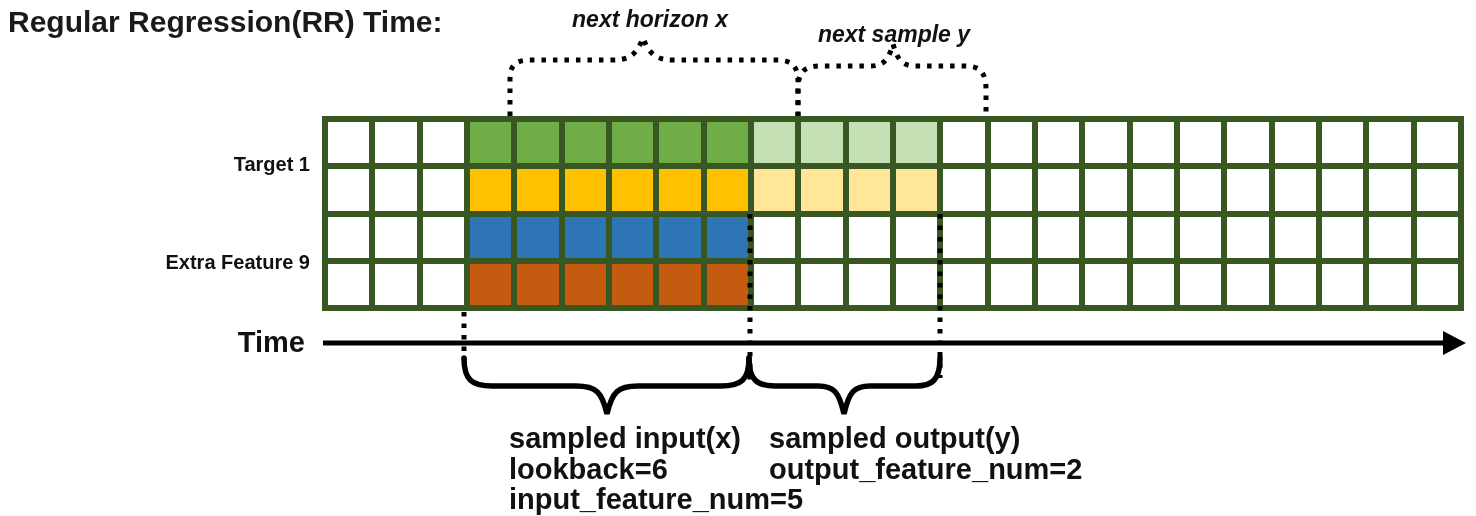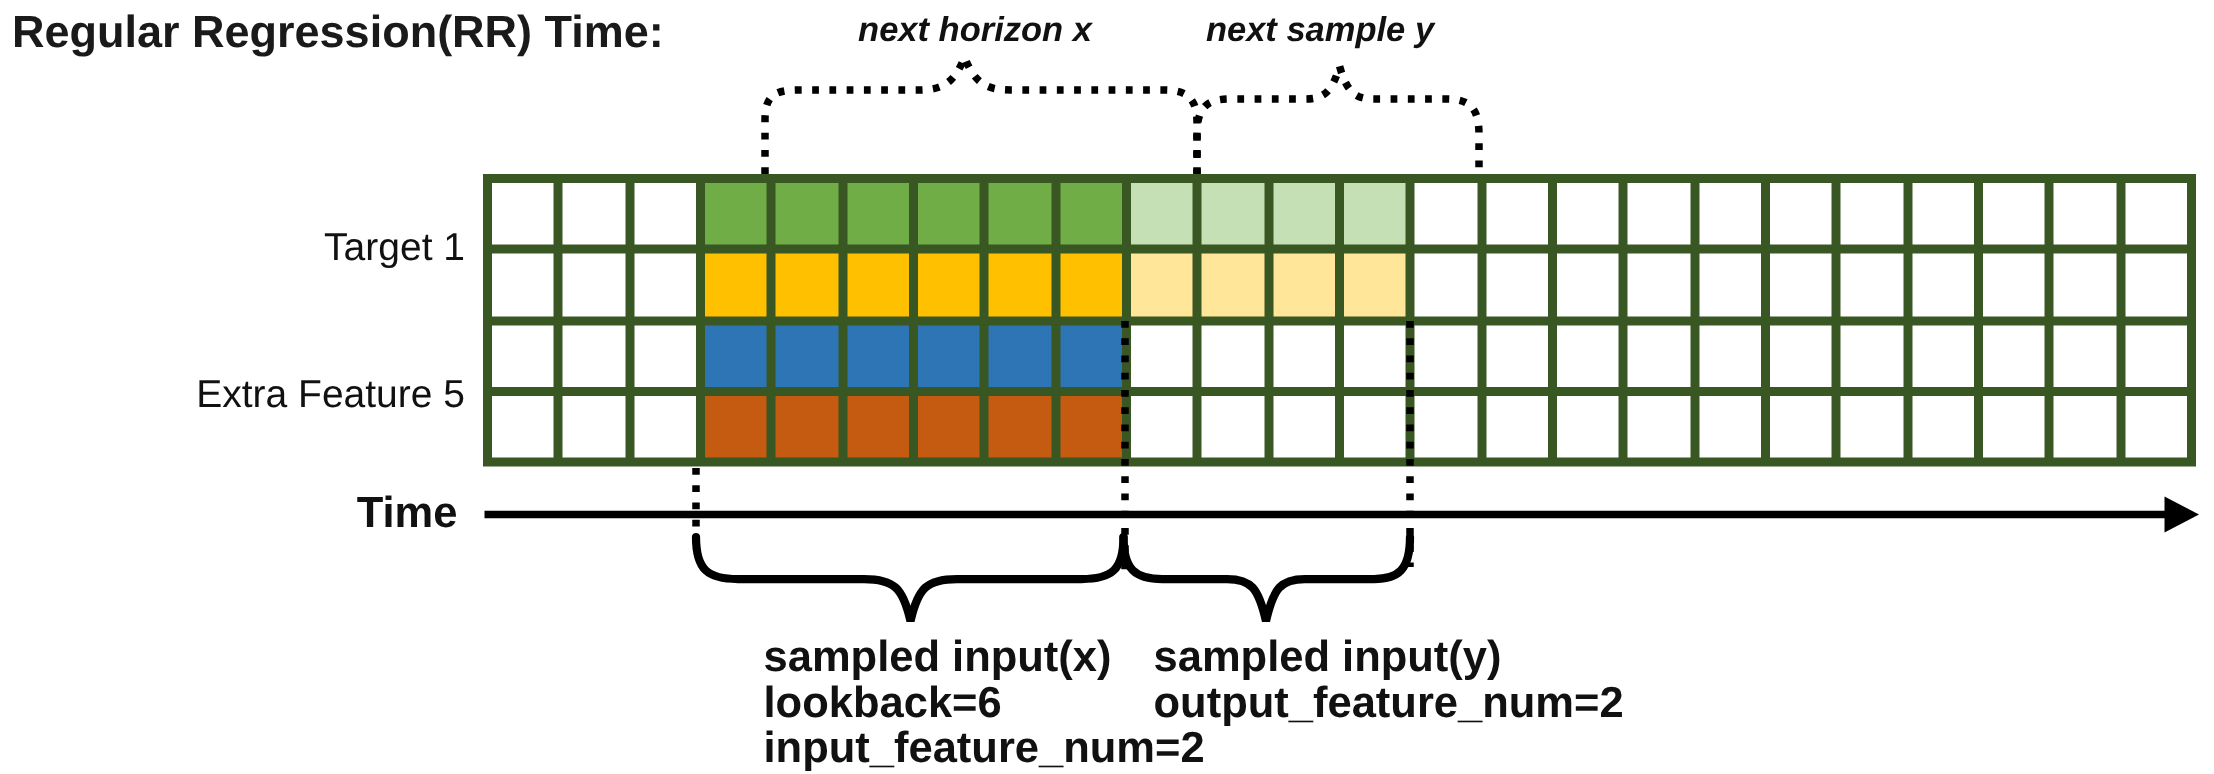--- a/index.html
+++ b/index.html
@@ -15,28 +15,28 @@
     font-size:30px;font-weight:bold;color:#1a1a1a;
     letter-spacing:0px;white-space:nowrap;
   }
   .brace-label{
     position:absolute;top:6px;width:400px;
     text-align:center;
     font-size:23px;font-style:italic;font-weight:600;color:#111;
     white-space:nowrap;
   }
   .brace-label.x{left:450px;}
-  .brace-label.y{left:680px;}
+  .brace-label.y{left:694px;margin-top:15px;}
   .row-labels{
     position:absolute;left:0;top:116px;width:310px;height:195px;
     display:flex;flex-direction:column;
   }
   .row-label{
     flex:1;display:flex;align-items:center;justify-content:flex-end;
-    font-size:26px;font-weight:normal;color:#111;white-space:nowrap;margin-left:46px;
+    font-size:20px;font-weight:bold;color:#111;white-space:nowrap;margin-left:46px;
   }
   .sampling-grid{
     position:absolute;left:322px;top:116px;width:1142px;height:195px;
     box-sizing:border-box;
     display:grid;
     grid-template-columns:repeat(24,1fr);
     grid-template-rows:repeat(4,1fr);
     gap:6px;padding:6px;
   }
   .cell{width:100%;height:100%;}
@@ -62,21 +62,21 @@
 
 <div class="canvas">
 
   <div class="page-title">Regular Regression(RR) Time:</div>
 
   <div class="brace-label x">next horizon x</div>
   <div class="brace-label y">next sample y</div>
 
   <div class="row-labels">
     <div class="row-label">Target 1</div>
-    <div class="row-label">Extra Feature 5</div>
+    <div class="row-label">Extra Feature 9</div>
   </div>
 
   <div class="sampling-grid" style="background: rgb(56, 87, 35);">
       <div class="cell" style="background: rgb(255, 255, 255);"></div>
       <div class="cell" style="background: rgb(255, 255, 255);"></div>
       <div class="cell" style="background: rgb(255, 255, 255);"></div>
       <div class="cell" style="background: rgb(112, 173, 71);"></div>
       <div class="cell" style="background: rgb(112, 173, 71);"></div>
       <div class="cell" style="background: rgb(112, 173, 71);"></div>
       <div class="cell" style="background: rgb(112, 173, 71);"></div>
@@ -191,20 +191,20 @@
     <path d="M 464 358 C 464 380 472 386 492 386 L 576 386 C 596 386 602 392 607 414
              C 612 392 618 386 638 386 L 721 386 C 741 386 749 380 749 358" fill="none" stroke="#000" stroke-width="5.5" stroke-linecap="round"></path>
 
     <path d="M 749 358 C 749 380 757 386 775 386 L 818 386 C 834 386 839 392 844 414
              C 849 392 854 386 870 386 L 916 386 C 932 386 940 380 940 358" fill="none" stroke="#000" stroke-width="5.5" stroke-linecap="round"></path>
   </svg>
 
   <div class="annot input">
     <div>sampled input(x)</div>
     <div>lookback=6</div>
-    <div>input_feature_num=2</div>
+    <div>input_feature_num=5</div>
   </div>
   <div class="annot output">
-    <div>sampled input(y)</div>
+    <div>sampled output(y)</div>
     <div>output_feature_num=2</div>
   </div>
 
 </div>
 
 </body></html>

